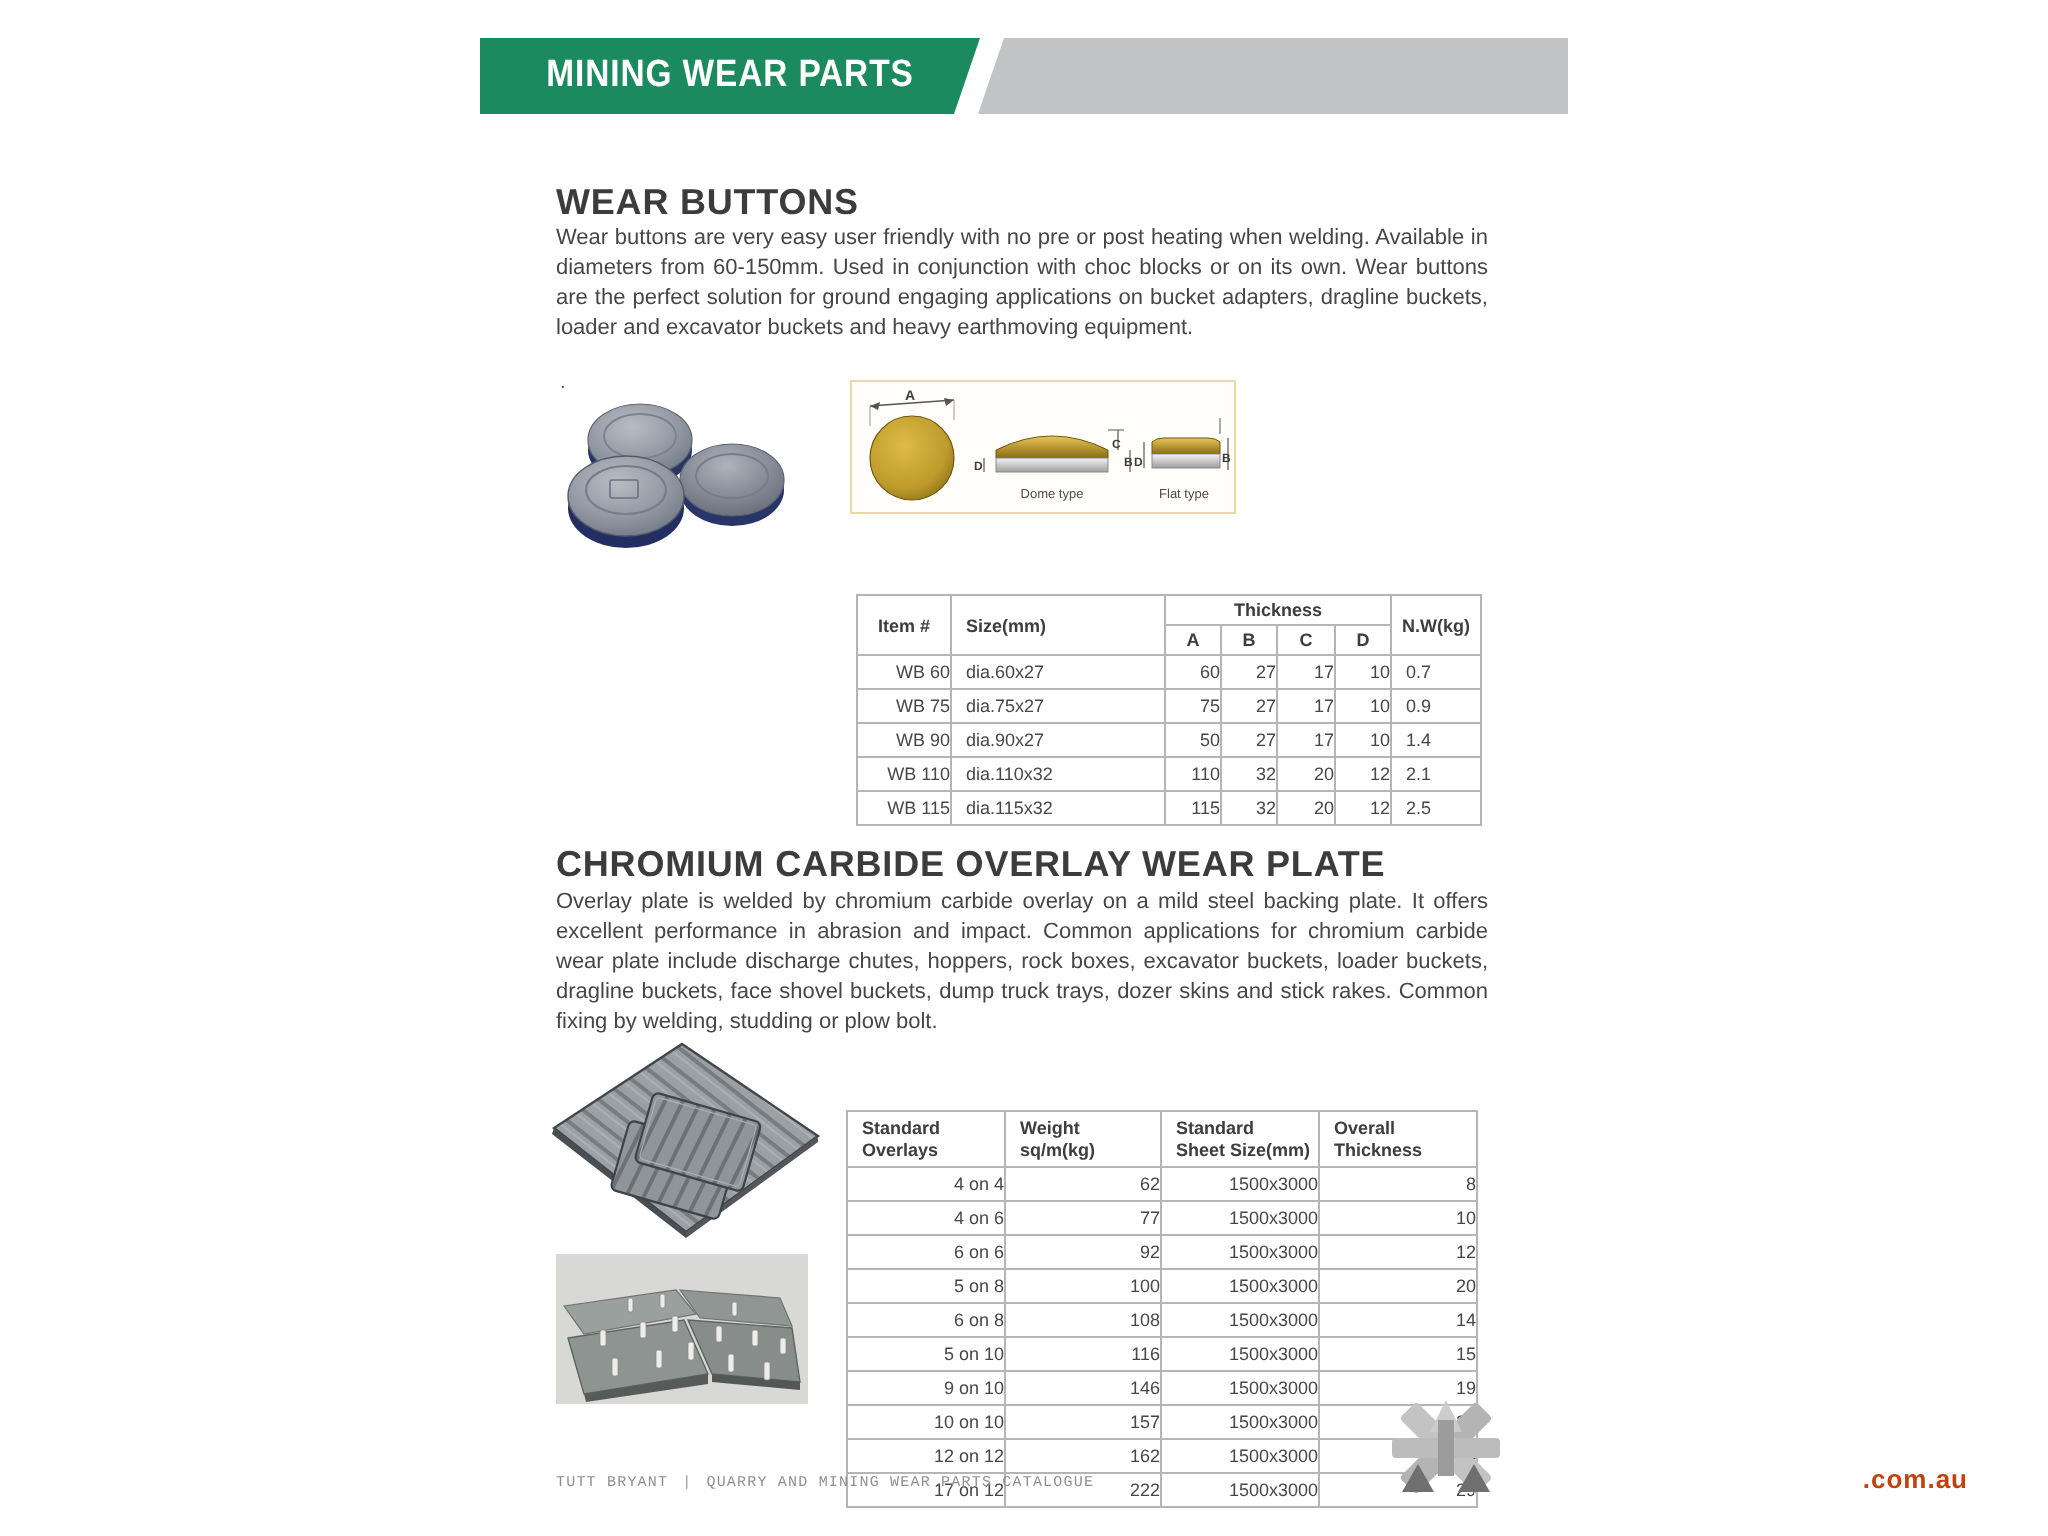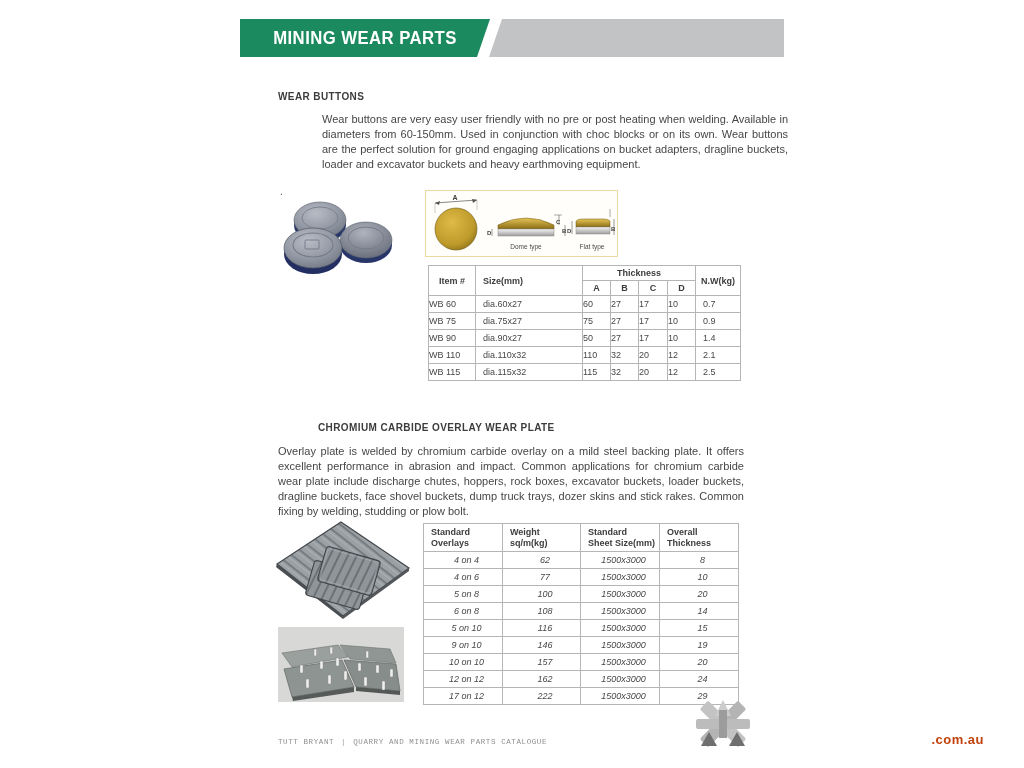--- a/index.html
+++ b/index.html
@@ -11,51 +11,51 @@
   .banner-svg { position:absolute; left:240px; top:19px; }
   .banner-title {
     position:absolute; left:240px; top:19px; width:250px; height:38px;
     line-height:38px; text-align:center; color:#ffffff; font-weight:bold;
     font-size:19px; letter-spacing:.5px; transform:scaleX(.88); transform-origin:center;
     white-space:nowrap;
   }
 
   
   .sec-heading {
-    position:absolute; left:278px; font-size:10px; font-weight:bold;
+    position:absolute; left:278px; font-size:18px; font-weight:bold;
     color:#3c3c3c; letter-spacing:.4px;
   }
   .sec-body {
     position:absolute; left:278px; width:466px; font-size:11px; line-height:15px;
     color:#464646; text-align:justify;
   }
   .tiny-dot { position:absolute; left:280px; top:186px; color:#555; font-size:10px; }
 
   
   .fig { position:absolute; }
   .diagram-box {
     position:absolute; left:425px; top:190px; width:193px; height:67px;
     border:1.5px solid #ead9a0; background:#fffefa;
   }
 
   
-  table { border-collapse:collapse; font-size:9px; color:#474747; table-layout:fixed; }
+  table { border-collapse:collapse; font-size:9px; color:#474747; table-layout:fixed;margin-top:32px; }
   th,td { border:1px solid #b5b5b5; overflow:hidden; white-space:nowrap; }
   th { font-weight:bold; color:#3d3d3d; }
 
   #table1 { position:absolute; left:428px; top:265px; width:312px; }
   #table1 th { height:15px; text-align:center; }
-  #table1 td { height:17px; text-align:left; }
+  #table1 td { height:17px; text-align:right; }
   #table1 th.h-size, #table1 td.col-size { text-align:left; padding-left:7px; }
   #table1 td.col-nw { text-align:left; padding-left:7px; }
 
   #table2 { position:absolute; left:423px; top:523px; width:315px; }
   #table2 th { height:28px; text-align:left; padding-left:7px; vertical-align:middle;
                white-space:pre-line; line-height:11px; }
-  #table2 td { height:17px; text-align:center; padding-left:7px;font-style:italic; }
+  #table2 td { height:17px; text-align:right; padding-left:7px; }
 
   
   .watermark { position:absolute; left:694px; top:690px; width:320px; height:66px; }
   .wm-icon { position:absolute; left:0; top:6px; }
   .wm-text {
     position:absolute; left:58px; top:0px; font-size:41px; font-weight:bold;
     letter-spacing:-2px; white-space:nowrap; line-height:46px;
   }
   .wm-light { color:#b6b6b6; }
   .wm-dark  { color:#6c6c6c; }
@@ -78,21 +78,21 @@
 
 <div class="page">
 
   <svg class="banner-svg" width="544" height="38">
     <polygon points="0,0 250,0 237,38 0,38" fill="#1b8a5e"></polygon>
     <polygon points="262,0 544,0 544,38 249,38" fill="#c2c3c5"></polygon>
   </svg>
   <div class="banner-title">MINING WEAR PARTS</div>
 
   <div class="sec-heading" style="top:91px;">WEAR BUTTONS</div>
-  <div class="sec-body" style="top:112px;margin-left:44px;">Wear buttons are very easy user friendly with no pre or post heating when welding. Available in diameters from 60-150mm. Used in conjunction with choc blocks or on its own. Wear buttons are the perfect solution for ground engaging applications on bucket adapters, dragline buckets, loader and excavator buckets and heavy earthmoving equipment.</div>
+  <div class="sec-body" style="top:112px;">Wear buttons are very easy user friendly with no pre or post heating when welding. Available in diameters from 60-150mm. Used in conjunction with choc blocks or on its own. Wear buttons are the perfect solution for ground engaging applications on bucket adapters, dragline buckets, loader and excavator buckets and heavy earthmoving equipment.</div>
 
   <span class="tiny-dot">.</span>
 
   <svg class="fig" style="left:278px; top:193px;" width="140" height="100">
     <defs>
       <radialGradient id="gGray" cx="42%" cy="32%" r="75%">
         <stop offset="0%" stop-color="#b8bcc5"></stop>
         <stop offset="60%" stop-color="#9298a3"></stop>
         <stop offset="100%" stop-color="#707683"></stop>
       </radialGradient>
@@ -242,21 +242,21 @@
           <td class="col-size">dia.115x32</td>
           <td class="col-a">115</td>
           <td class="col-b">32</td>
           <td class="col-c">20</td>
           <td class="col-d">12</td>
           <td class="col-nw">2.5</td>
         </tr>
       </tbody>
   </table>
 
-  <div class="sec-heading" style="top:422px;margin-left:40px;">CHROMIUM CARBIDE OVERLAY WEAR PLATE</div>
+  <div class="sec-heading" style="top:422px;">CHROMIUM CARBIDE OVERLAY WEAR PLATE</div>
   <div class="sec-body" style="top:444px;">Overlay plate is welded by chromium carbide overlay on a mild steel backing plate. It offers excellent performance in abrasion and impact. Common applications for chromium carbide wear plate include discharge chutes, hoppers, rock boxes, excavator buckets, loader buckets, dragline buckets, face shovel buckets, dump truck trays, dozer skins and stick rakes. Common fixing by welding, studding or plow bolt.</div>
 
   <svg class="fig" style="left:275px; top:518px;" width="138" height="102">
     <defs>
       <pattern id="pStripes" width="9" height="9" patternUnits="userSpaceOnUse" patternTransform="rotate(38)">
         <rect width="9" height="9" fill="#9aa0a4"></rect>
         <rect width="9" height="2" fill="#767c80"></rect>
         <rect y="4" width="9" height="1" fill="#aab0b4"></rect>
       </pattern>
       <pattern id="pStripes2" width="8" height="8" patternUnits="userSpaceOnUse" patternTransform="rotate(100)">
@@ -330,20 +330,26 @@
           <td class="col-2">1500x3000</td>
           <td class="col-3">8</td>
         </tr>
         <tr>
           <td class="col-0">4 on 6</td>
           <td class="col-1">77</td>
           <td class="col-2">1500x3000</td>
           <td class="col-3">10</td>
         </tr>
         <tr>
+          <td class="col-0">6 on 6</td>
+          <td class="col-1">92</td>
+          <td class="col-2">1500x3000</td>
+          <td class="col-3">12</td>
+        </tr>
+        <tr>
           <td class="col-0">5 on 8</td>
           <td class="col-1">100</td>
           <td class="col-2">1500x3000</td>
           <td class="col-3">20</td>
         </tr>
         <tr>
           <td class="col-0">6 on 8</td>
           <td class="col-1">108</td>
           <td class="col-2">1500x3000</td>
           <td class="col-3">14</td>

